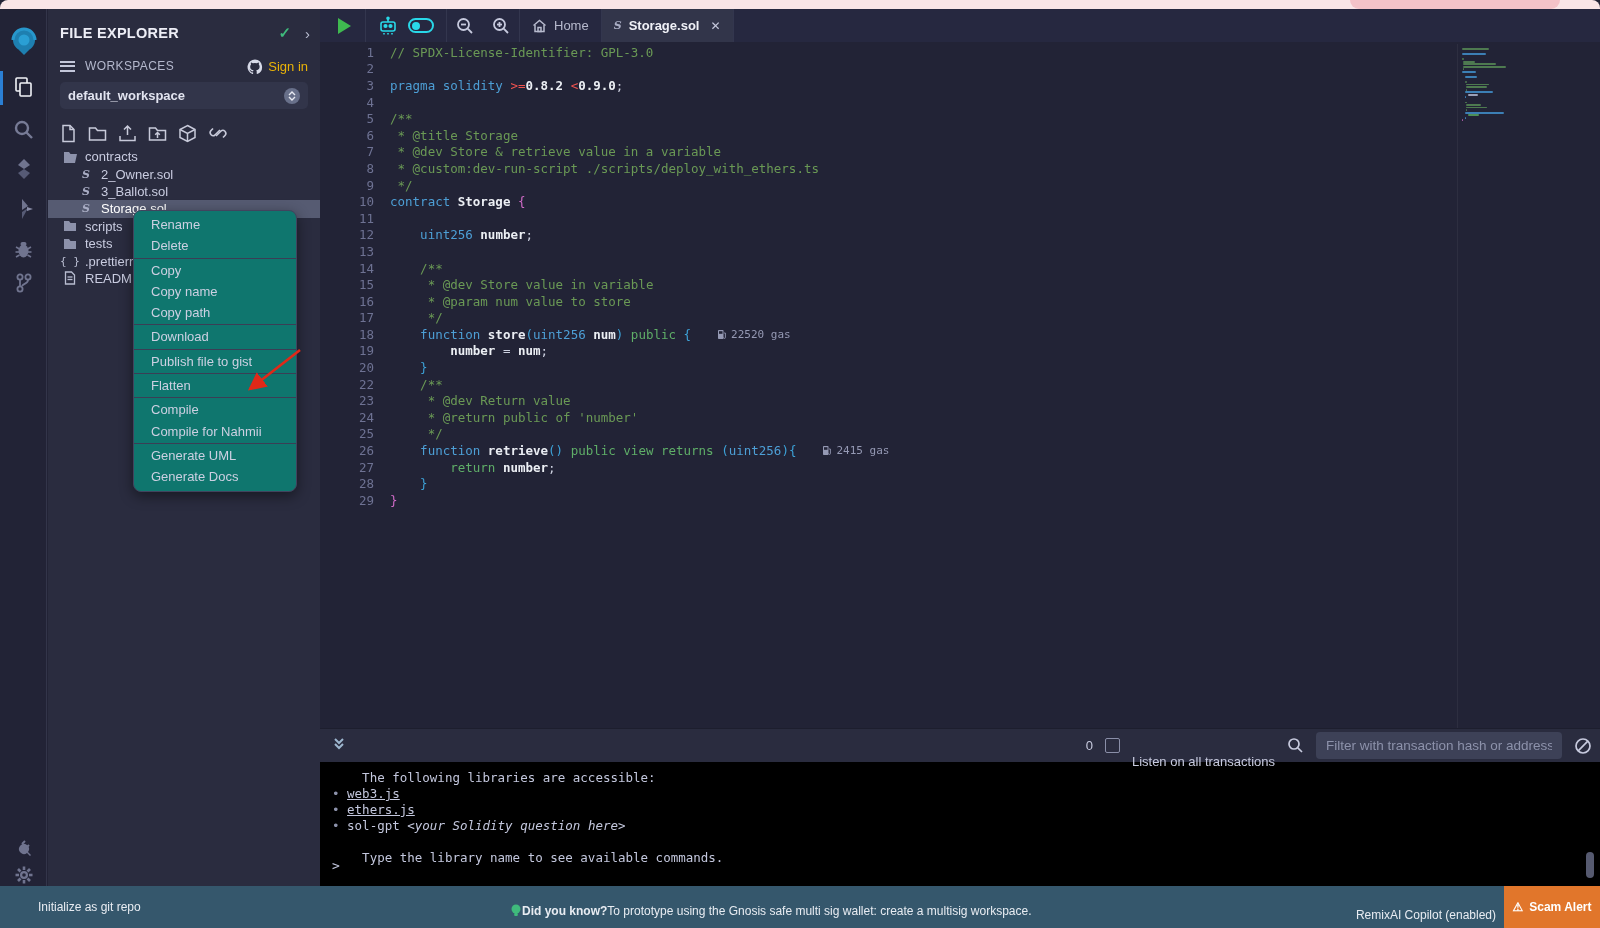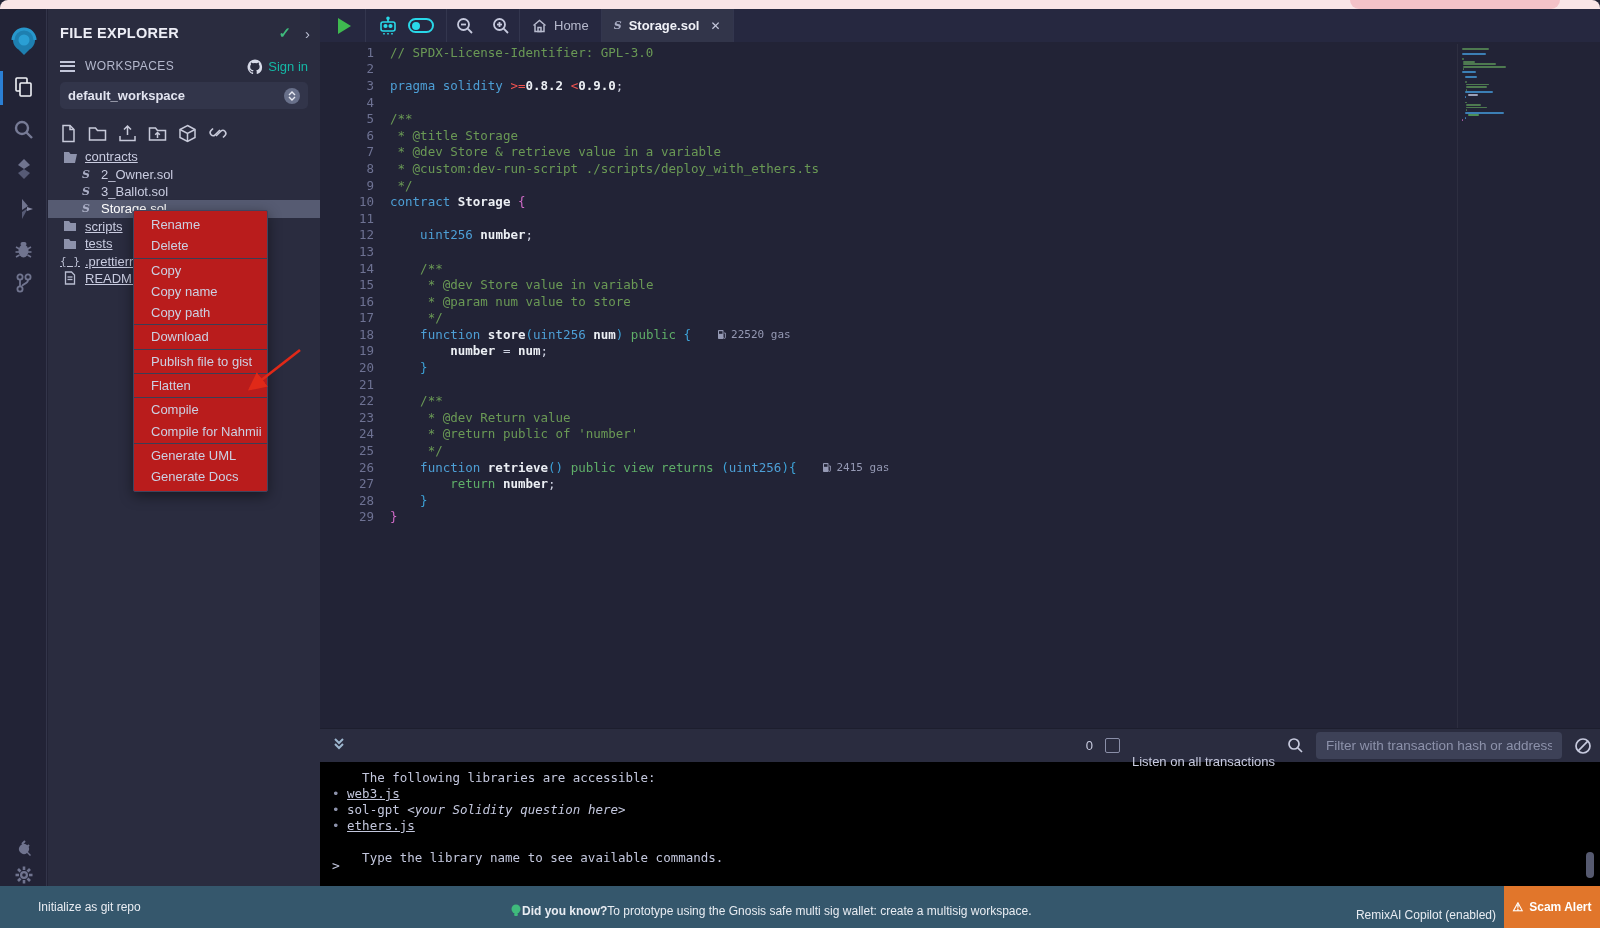--- a/index.html
+++ b/index.html
@@ -29,45 +29,45 @@
                   display:flex; align-items:center; }
   .panel-title { font-size:14.5px; font-weight:bold; color:#edeef6; letter-spacing:.3px; }
   .hdr-check { margin-left:auto; color:#3fba7c; font-size:15px; font-weight:bold; }
   .hdr-chev { margin-left:14px; color:#b9bdd1; font-size:15px; }
   .ws-row { position:absolute; left:12px; top:46px; width:248px; height:22px;
             display:flex; align-items:center; color:#b4b8cd; }
   .hamburger { width:15px; display:inline-block; margin-right:10px; }
   .hamburger i { display:block; height:2px; background:#c3c7da; margin:2.5px 0; }
   .ws-label { font-size:12px; letter-spacing:.4px; color:#b4b8cd; }
   .signin { margin-left:auto; display:flex; align-items:flex-end; gap:5px;
-            color:#14b8a6; font-size:13px; }
+            color:#eab308; font-size:13px; }
   .ws-select { position:absolute; left:12px; top:73px; width:248px; height:27px;
                background:#32354a; border-radius:5px; display:flex; align-items:center;
                padding:0 8px; }
   .ws-select .name { font-size:13px; color:#e2e4f0; font-weight:bold; }
   .ws-select .circ { margin-left:auto; width:16px; height:16px; border-radius:50%;
                      background:#68708a; color:#e8eaf2; font-size:9px; line-height:16px;
                      text-align:center; }
   .file-toolbar { position:absolute; left:12px; top:112px; width:230px; height:24px;
                   display:flex; gap:11px; align-items:center; }
   .file-toolbar svg { display:block; }
 
   .tree { position:absolute; left:0; top:139px; width:272px; }
   .tree-row { height:17.4px; display:flex; align-items:center; color:#c9cce0;
               font-size:13px; white-space:nowrap; }
   .tree-row.sel { background:#565b72; color:#ffffff; }
   .tree-ico { width:16px; display:inline-flex; justify-content:center; margin-right:7px; }
-  .ind-0 { padding-left:14px;text-decoration:underline; } .ind-1 { padding-left:30px; }
+  .ind-0 { padding-left:14px; } .ind-1 { padding-left:30px; }
   .glyph-braces { color:#b9bdd1; font-size:11px; font-family:"DejaVu Sans Mono",monospace; }
   .sol-glyph { font-size:11px; font-weight:bold; font-style:italic; color:#a9adc4;
                font-family:"DejaVu Serif",serif; }
 
   
-  .ctx { position:absolute; left:133px; top:210px; width:135px; z-index:40;
-         background:#b91c1c; border:1px solid #41445e; border-radius:2px;
+  .ctx { position:absolute; left:133px; top:210px; width:164px; z-index:40;
+         background:#0f766e; border:1px solid #41445e; border-radius:8px;
          box-shadow:0 4px 14px rgba(0,0,0,.45); padding:3px 0; }
   .ctx-item { height:21.3px; line-height:21.3px; padding-left:17px; font-size:13px;
               color:#ccd0e2; cursor:default; }
   .ctx-sep { height:1px; background:#3b3e55; margin:1px 0; }
 
   
   .arrow-svg { position:absolute; left:230px; top:340px; z-index:60; }
 
   
   .tabstrip { position:absolute; left:320px; top:9px; width:1280px; height:33px;
@@ -523,24 +523,20 @@
               <path d="M7 4 h1.4 v4.5 a0.9 0.9 0 0 1 -1.8 0" fill="none" stroke="#9599b4" stroke-width="0.9"></path>
             </svg>22520 gas</span>
         </div>
         <div class="code-row">
           <span class="gut">19</span>
           <span class="code"><span class="tk-pl">        </span><span class="tk-id">number</span><span class="tk-pl"> = </span><span class="tk-id">num</span><span class="tk-pl">;</span></span>
         </div>
         <div class="code-row">
           <span class="gut">20</span>
           <span class="code"><span class="tk-pl">    </span><span class="tk-br2">}</span></span>
-        </div>
-        <div class="code-row">
-          <span class="gut">21</span>
-          <span class="code"></span>
         </div>
         <div class="code-row">
           <span class="gut">22</span>
           <span class="code"><span class="tk-pl">    </span><span class="tk-cm">/**</span></span>
         </div>
         <div class="code-row">
           <span class="gut">23</span>
           <span class="code"><span class="tk-pl">    </span><span class="tk-cm"> * @dev Return value</span></span>
         </div>
         <div class="code-row">
@@ -620,22 +616,22 @@
       <svg width="18" height="18" viewBox="0 0 18 18" fill="none" stroke="#c7cade" stroke-width="1.7">
           <circle cx="9" cy="9" r="7"></circle>
           <line x1="4.2" y1="13.8" x2="13.8" y2="4.2"></line>
         </svg>
     </div>
   </div>
 
   <div class="term-body" id="term-out" style="padding-top:8px">
       <div class="term-line">&nbsp;&nbsp;&nbsp;&nbsp;The following libraries are accessible:</div>
       <div class="term-line"><span style="color:#8d92ab">• </span><span class="t-link">web3.js</span></div>
+      <div class="term-line"><span style="color:#8d92ab">• </span><span class="t-link">ethers.js</span></div>
       <div class="term-line"><span style="color:#8d92ab">• </span>sol-gpt <span class="t-it">&lt;your Solidity question here&gt;</span></div>
-      <div class="term-line"><span style="color:#8d92ab">• </span><span class="t-link">ethers.js</span></div>
       <div class="term-line"></div>
       <div class="term-line">&nbsp;&nbsp;&nbsp;&nbsp;Type the library name to see available commands.</div>
     </div>
   <div class="term-prompt">&gt;</div>
   <div class="term-scroll-thumb"></div>
 
   <div class="statusbar">
     <div class="sb-git">Initialize as git repo</div>
     <div class="sb-tip">
       <svg width="12" height="16" viewBox="0 0 12 16">

